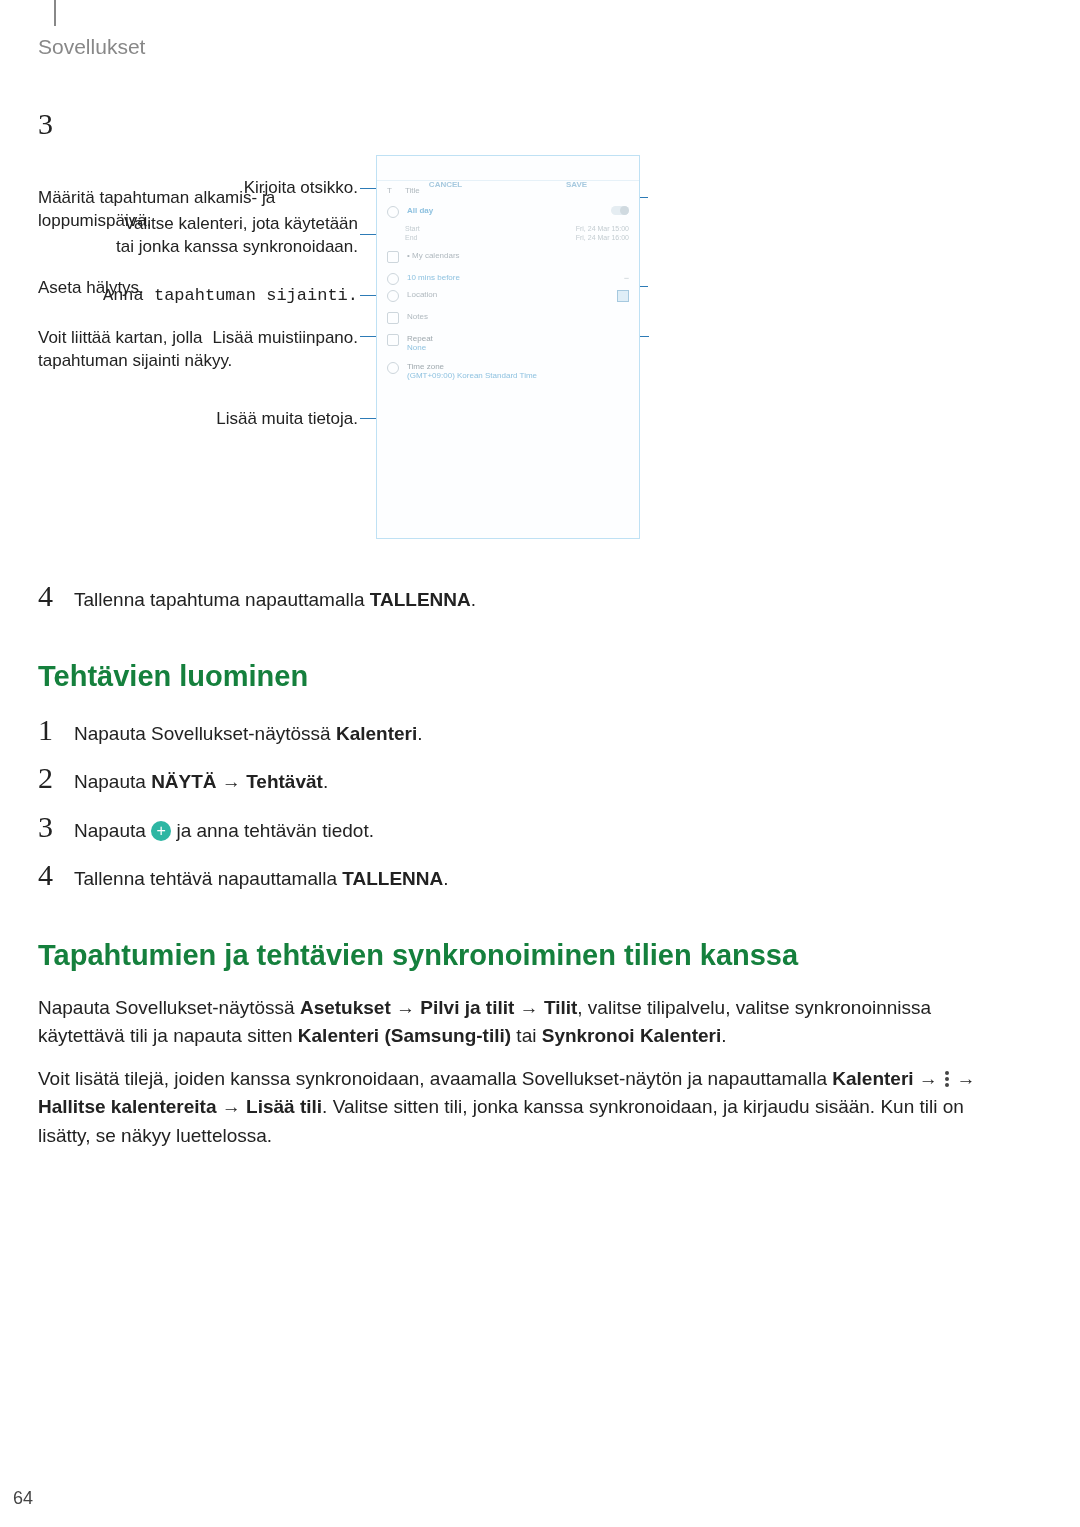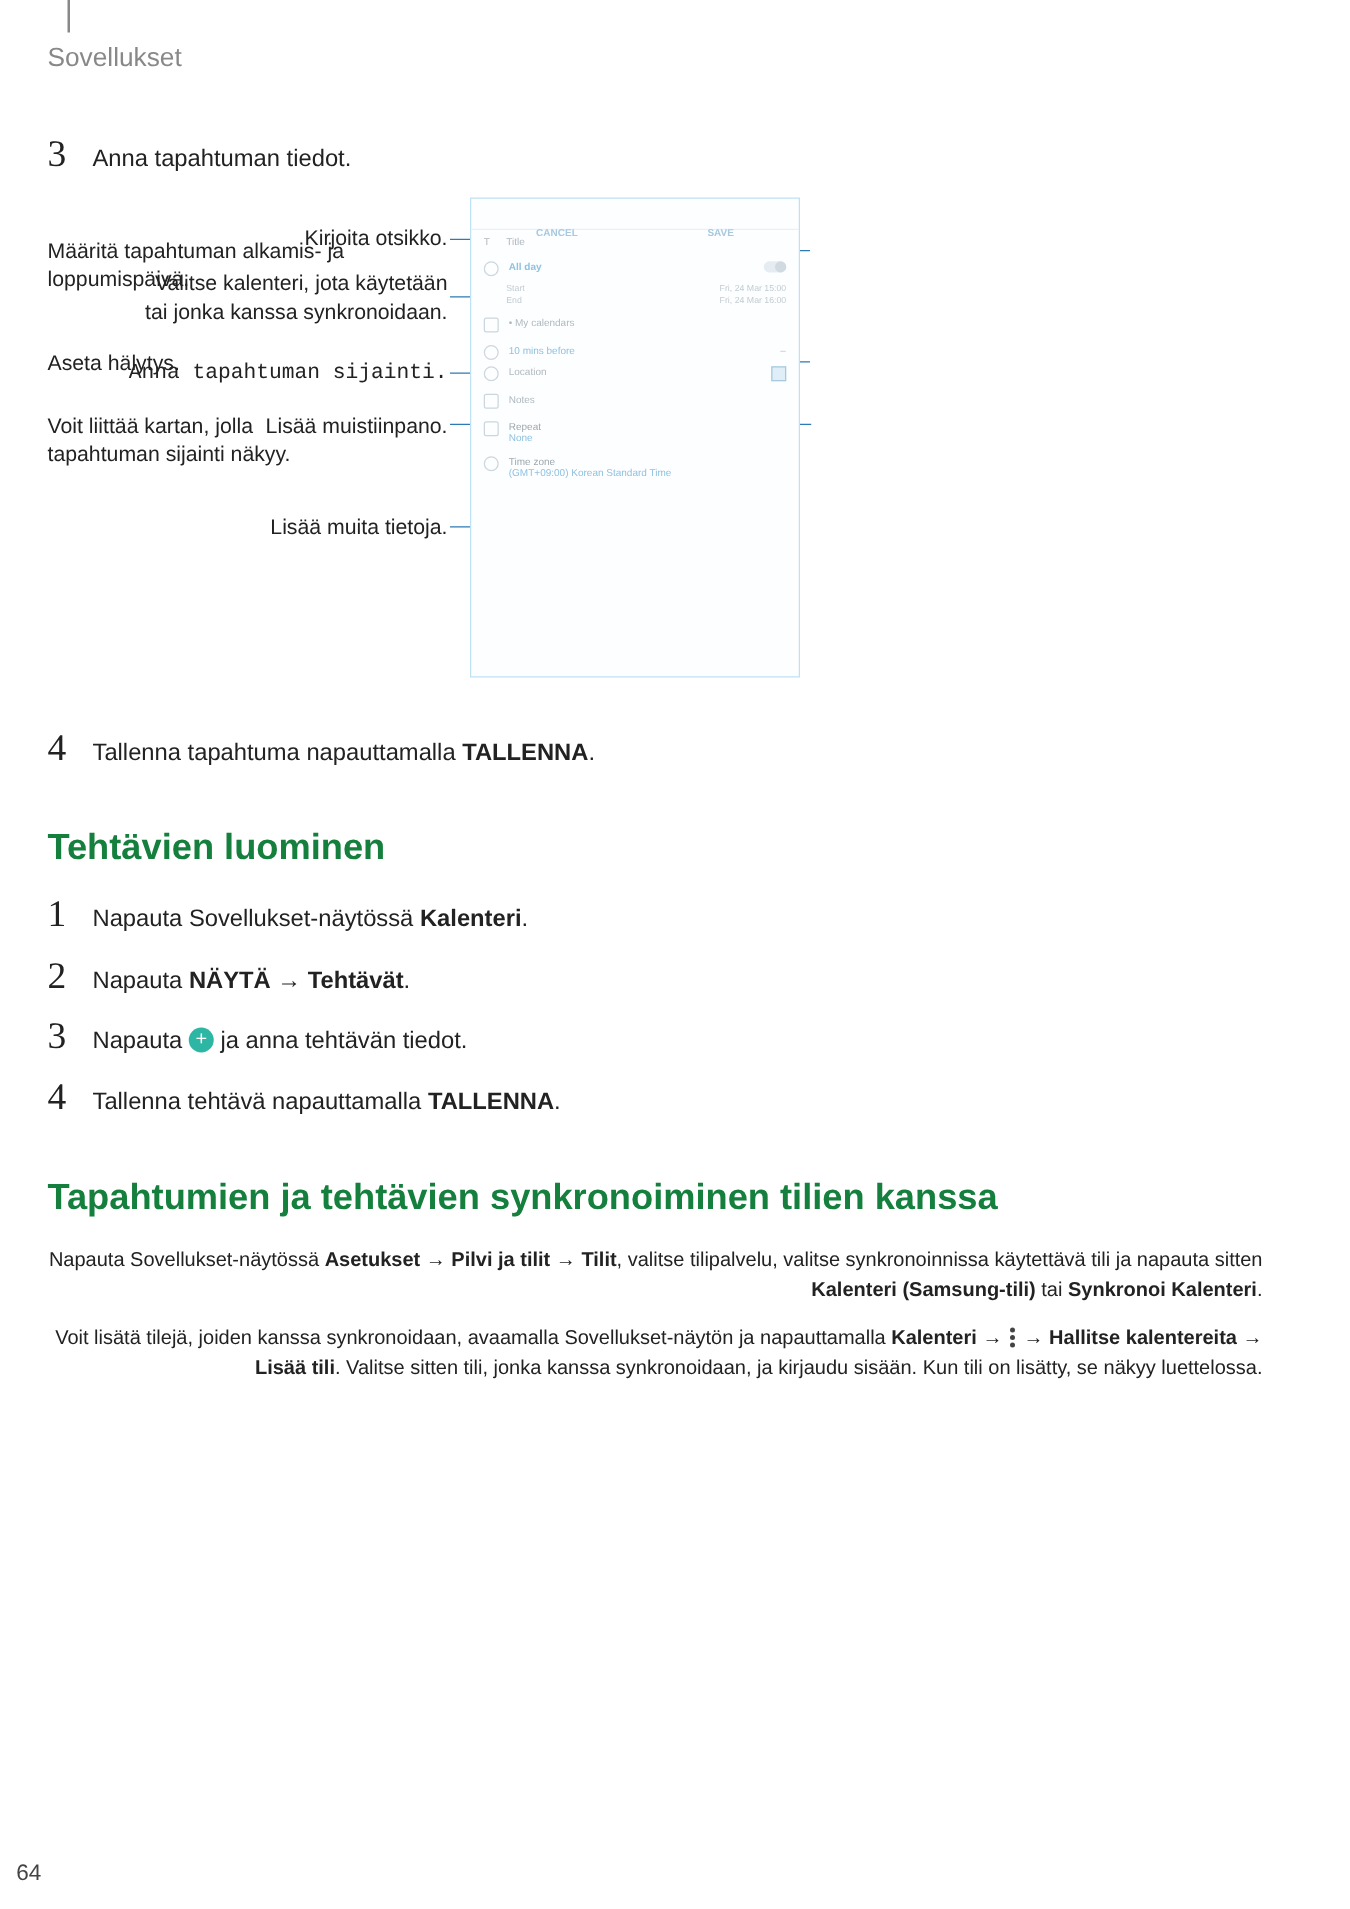--- a/index.html
+++ b/index.html
@@ -48,24 +48,23 @@
     line-height: 1.4;
   }
   .bold { font-weight: bold; }
   .section-title {
     color: #15803d;
     font-size: 29px;
     font-weight: bold;
     margin: 46px 0 22px 0;
   }
   .para {
-    font-size: 16px;
+    font-size: 19px;
     line-height: 1.5;
     margin-bottom: 14px;
-    text-align: right;
   }
   .page-num {
     position: absolute;
     bottom: 18px;
     width: 100%;
     text-align: left;
     font-size: 18px;
     color: #444;
     left: 13px;
   }
@@ -200,21 +199,20 @@
 <body>
 
 <div class="tab-mark"></div>
 
 <div class="page">
 
   <div class="header">Sovellukset</div>
 
   <div class="step">
     <div class="step-num">3</div>
-    <div class="step-text">Anna tapahtuman tiedot.</div>
   </div>
 
   <div class="diagram">
 
     <div class="callout left" style="left:0; top:22px; width:320px;">Kirjoita otsikko.</div>
     <div class="callout left" style="left:0; top:58px; width:320px;">
       <span>Valitse kalenteri, jota käytetään</span><br>
       <span>tai jonka kanssa synkronoidaan.</span>
     </div>
     <div class="callout left" style="left:0; top:130px; width:320px;font-family:Liberation Mono, monospace;">Anna tapahtuman sijainti.</div>

